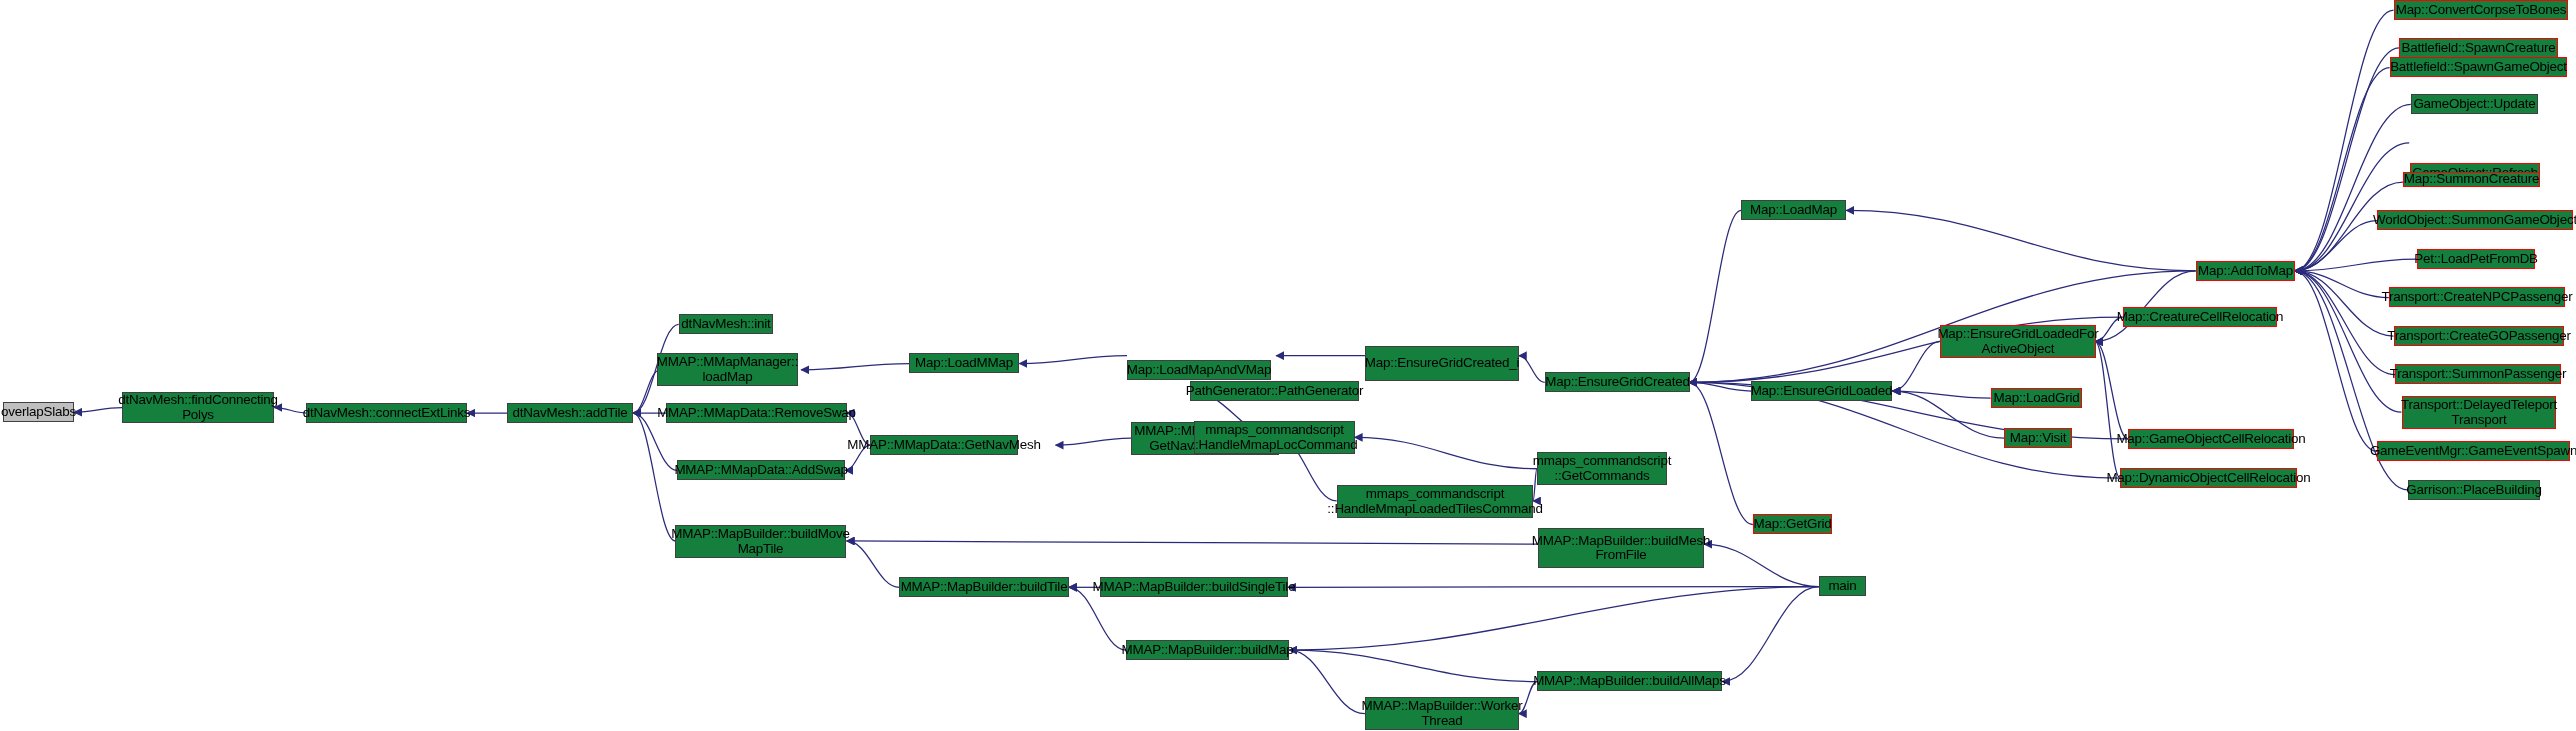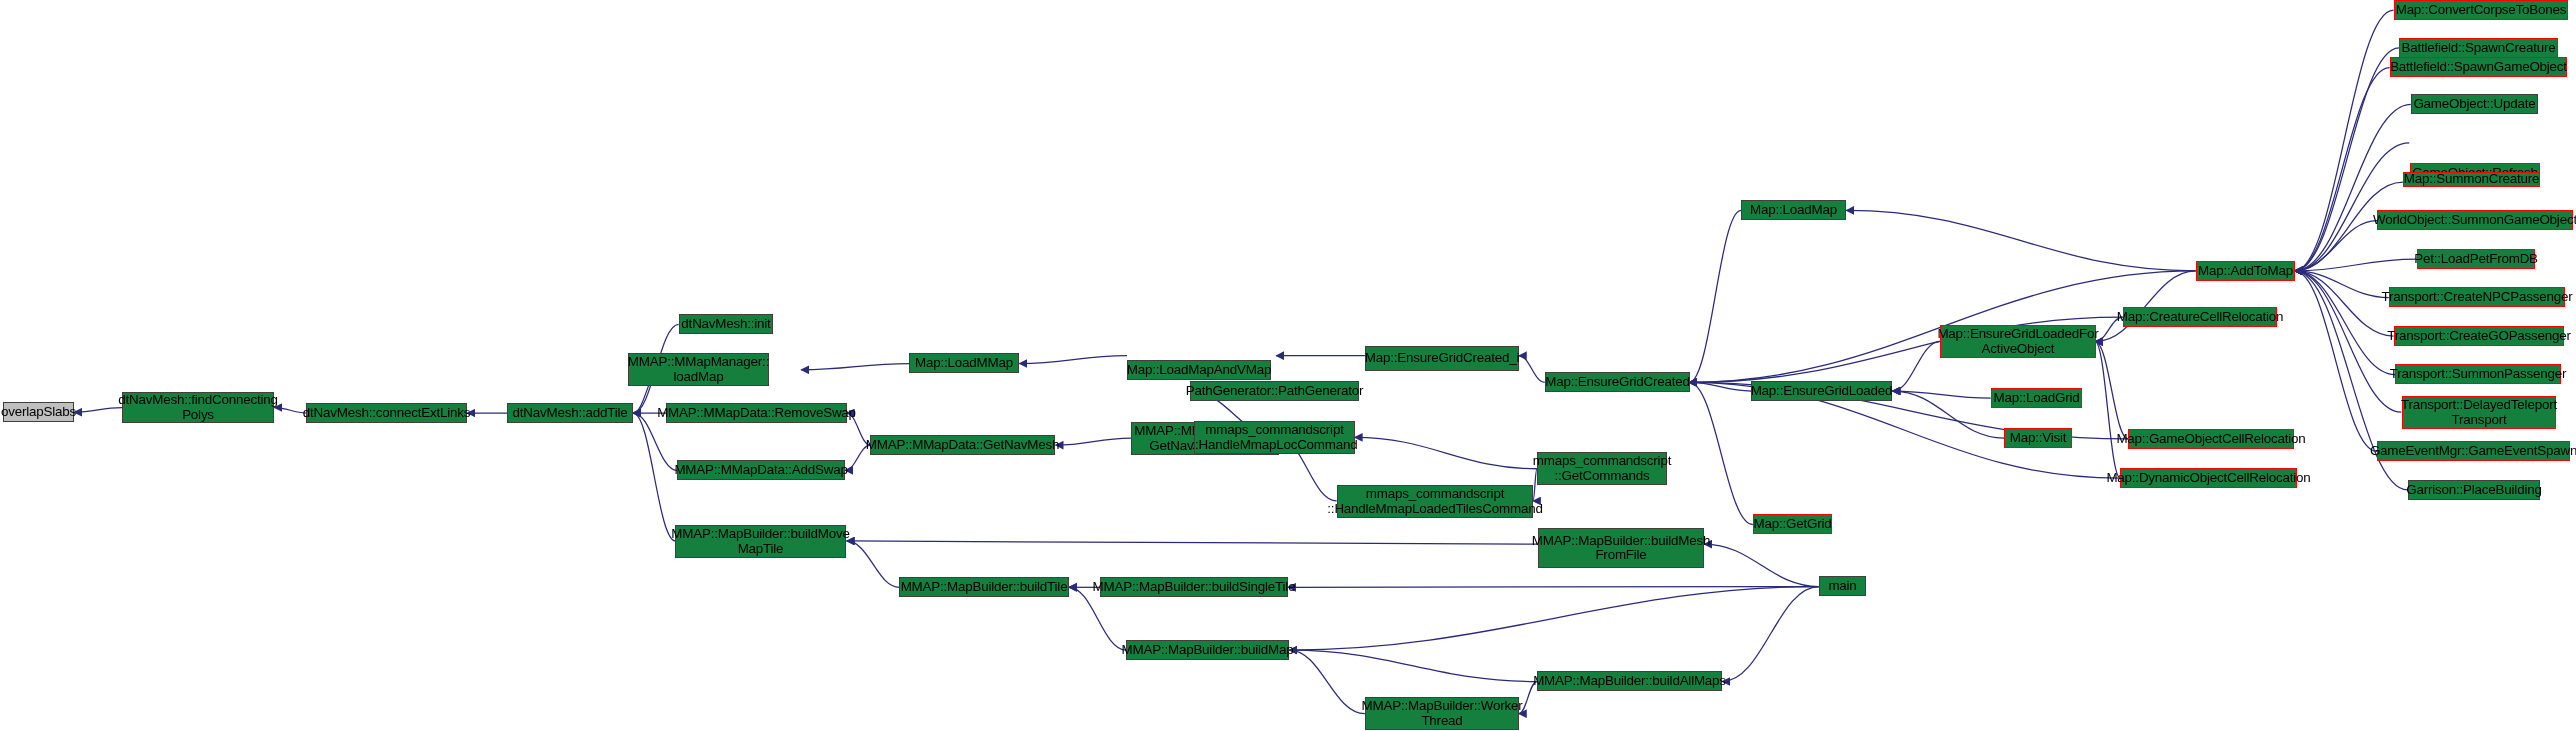--- a/index.html
+++ b/index.html
@@ -123,42 +123,42 @@
         <path d="M 1957 868 C 1947.34 868, 1943.66 909, 1934 909" fill="none" stroke="#2a2a7a" stroke-width="1.6" marker-end="url(#arrow)"></path>
       </g>
   </svg>
   <div id="node-layer">
       <div class="node current" style="left: 3.1px; top: 402px; width: 71px; height: 20.4px;">overlapSlabs</div>
       <div class="node dark" style="left: 122px; top: 392px; width: 152px; height: 31px;">dtNavMesh::findConnecting
 Polys</div>
       <div class="node dark" style="left: 306px; top: 403px; width: 161px; height: 20.4px;">dtNavMesh::connectExtLinks</div>
       <div class="node dark" style="left: 507px; top: 403px; width: 126px; height: 20.4px;">dtNavMesh::addTile</div>
       <div class="node dark" style="left: 679px; top: 314px; width: 94px; height: 20.4px;">dtNavMesh::init</div>
-      <div class="node dark" style="left: 628px; top: 353px; width: 141px; height: 33px;">MMAP::MMapManager::
+      <div class="node dark" style="left: 657px; top: 353px; width: 141px; height: 33px;">MMAP::MMapManager::
 loadMap</div>
       <div class="node dark" style="left: 666px; top: 403px; width: 181px; height: 20.4px;">MMAP::MMapData::RemoveSwap</div>
       <div class="node dark" style="left: 677px; top: 460px; width: 168px; height: 20.4px;">MMAP::MMapData::AddSwap</div>
       <div class="node dark" style="left: 675px; top: 525px; width: 171px; height: 33px;">MMAP::MapBuilder::buildMove
 MapTile</div>
-      <div class="node dark" style="left: 870px; top: 435px; width: 185px; height: 20.4px;">MMAP::MMapData::GetNavMesh</div>
+      <div class="node dark" style="left: 870px; top: 435px; width: 148px; height: 20.4px;">MMAP::MMapData::GetNavMesh</div>
       <div class="node dark" style="left: 899px; top: 577px; width: 170px; height: 20.4px;">MMAP::MapBuilder::buildTile</div>
       <div class="node dark" style="left: 909px; top: 353px; width: 110px; height: 20.4px;">Map::LoadMMap</div>
       <div class="node dark" style="left: 1131px; top: 422px; width: 148px; height: 33px;">MMAP::MMapManager::
 GetNavMeshQuery</div>
       <div class="node dark" style="left: 1127px; top: 360px; width: 144px; height: 20.4px;">Map::LoadMapAndVMap</div>
       <div class="node dark" style="left: 1190px; top: 381px; width: 169px; height: 20.4px;">PathGenerator::PathGenerator</div>
       <div class="node dark" style="left: 1194px; top: 421px; width: 161px; height: 33px;">mmaps_commandscript
 ::HandleMmapLocCommand</div>
       <div class="node dark" style="left: 1337px; top: 485px; width: 196px; height: 33px;">mmaps_commandscript
 ::HandleMmapLoadedTilesCommand</div>
       <div class="node dark" style="left: 1100px; top: 577px; width: 188px; height: 20.4px;">MMAP::MapBuilder::buildSingleTile</div>
       <div class="node dark" style="left: 1126px; top: 640px; width: 163px; height: 20.4px;">MMAP::MapBuilder::buildMap</div>
       <div class="node dark" style="left: 1365px; top: 697px; width: 154px; height: 33px;">MMAP::MapBuilder::Worker
 Thread</div>
-      <div class="node dark" style="left: 1365px; top: 346px; width: 154px; height: 25px;">Map::EnsureGridCreated_i</div>
+      <div class="node dark" style="left: 1365px; top: 346px; width: 154px; height: 35px;">Map::EnsureGridCreated_i</div>
       <div class="node dark" style="left: 1537px; top: 452px; width: 130px; height: 33px;">mmaps_commandscript
 ::GetCommands</div>
       <div class="node dark" style="left: 1538px; top: 528px; width: 166px; height: 40px;">MMAP::MapBuilder::buildMesh
 FromFile</div>
       <div class="node dark" style="left: 1537px; top: 671px; width: 185px; height: 20.4px;">MMAP::MapBuilder::buildAllMaps</div>
       <div class="node dark" style="left: 1545px; top: 372px; width: 145px; height: 20.4px;">Map::EnsureGridCreated</div>
       <div class="node red" style="left: 1753px; top: 514px; width: 79px; height: 20.4px;">Map::GetGrid</div>
       <div class="node dark" style="left: 1819px; top: 576px; width: 47px; height: 20.4px;">main</div>
       <div class="node dark" style="left: 1751px; top: 381px; width: 141px; height: 20.4px;">Map::EnsureGridLoaded</div>
       <div class="node dark" style="left: 1741px; top: 200px; width: 105px; height: 20.4px;">Map::LoadMap</div>

